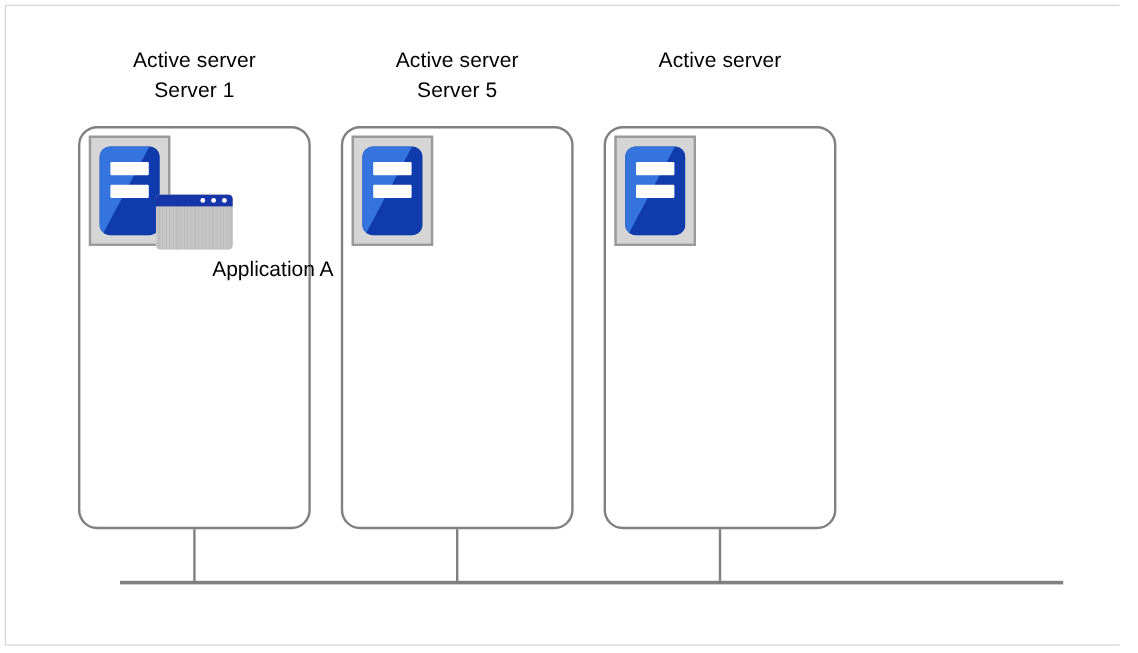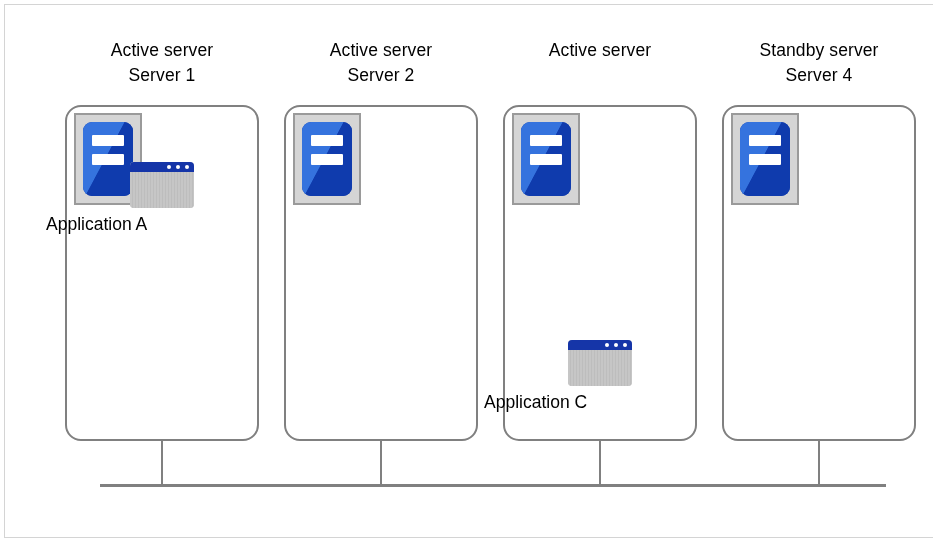--- a/index.html
+++ b/index.html
@@ -164,21 +164,21 @@
     width: 100%;
     bottom: 0;
     background: repeating-linear-gradient(
       to right,
       #c6c6c6 0px, #c6c6c6 2px, #bdbdbd 2px, #bdbdbd 3px
     );
   }
   .app-label {
     margin-top: 6px;
     width: 232px;
-    text-align: left;
+    text-align: right;
     font-size: 17.5px;
     color: #000000;
     white-space: nowrap;
   }
 </style>
 </head>
 <body>
 
 <div id="canvas">
   <div class="outer-frame"></div>
@@ -209,21 +209,21 @@
       </div>
       <div class="app-label">Application  A</div>
     </div>
 
     <div class="connector"></div>
   </div>
 
   <div class="server-col" style="left:265px;">
     <div class="col-title">
       <span>Active server</span>
-      <span class="t-line2">Server 2</span>
+      <span class="t-line2">Server 5</span>
     </div>
 
     <div class="server-box">
       <div class="server-icon">
         <div class="chassis">
           <div class="sheen"></div>
           <div class="bar bar-1"></div>
           <div class="bar bar-2"></div>
         </div>
       </div>
@@ -241,47 +241,19 @@
     <div class="server-box">
       <div class="server-icon">
         <div class="chassis">
           <div class="sheen"></div>
           <div class="bar bar-1"></div>
           <div class="bar bar-2"></div>
         </div>
       </div>
     </div>
 
-    <div class="app-group" style="top:340px;">
-      <div class="app-icon">
-        <div class="stripes"></div>
-        <div class="titlebar"></div>
-        <div class="dot dot-1"></div>
-        <div class="dot dot-2"></div>
-        <div class="dot dot-3"></div>
-      </div>
-      <div class="app-label">Application  C</div>
-    </div>
 
     <div class="connector"></div>
   </div>
 
-  <div class="server-col" style="left:703px;">
-    <div class="col-title">
-      <span>Standby server</span>
-      <span class="t-line2">Server 4</span>
-    </div>
-
-    <div class="server-box">
-      <div class="server-icon">
-        <div class="chassis">
-          <div class="sheen"></div>
-          <div class="bar bar-1"></div>
-          <div class="bar bar-2"></div>
-        </div>
-      </div>
-    </div>
-
-    <div class="connector"></div>
-  </div>
 
   <div class="bus-line"></div>
 </div>
 
 </body></html>

